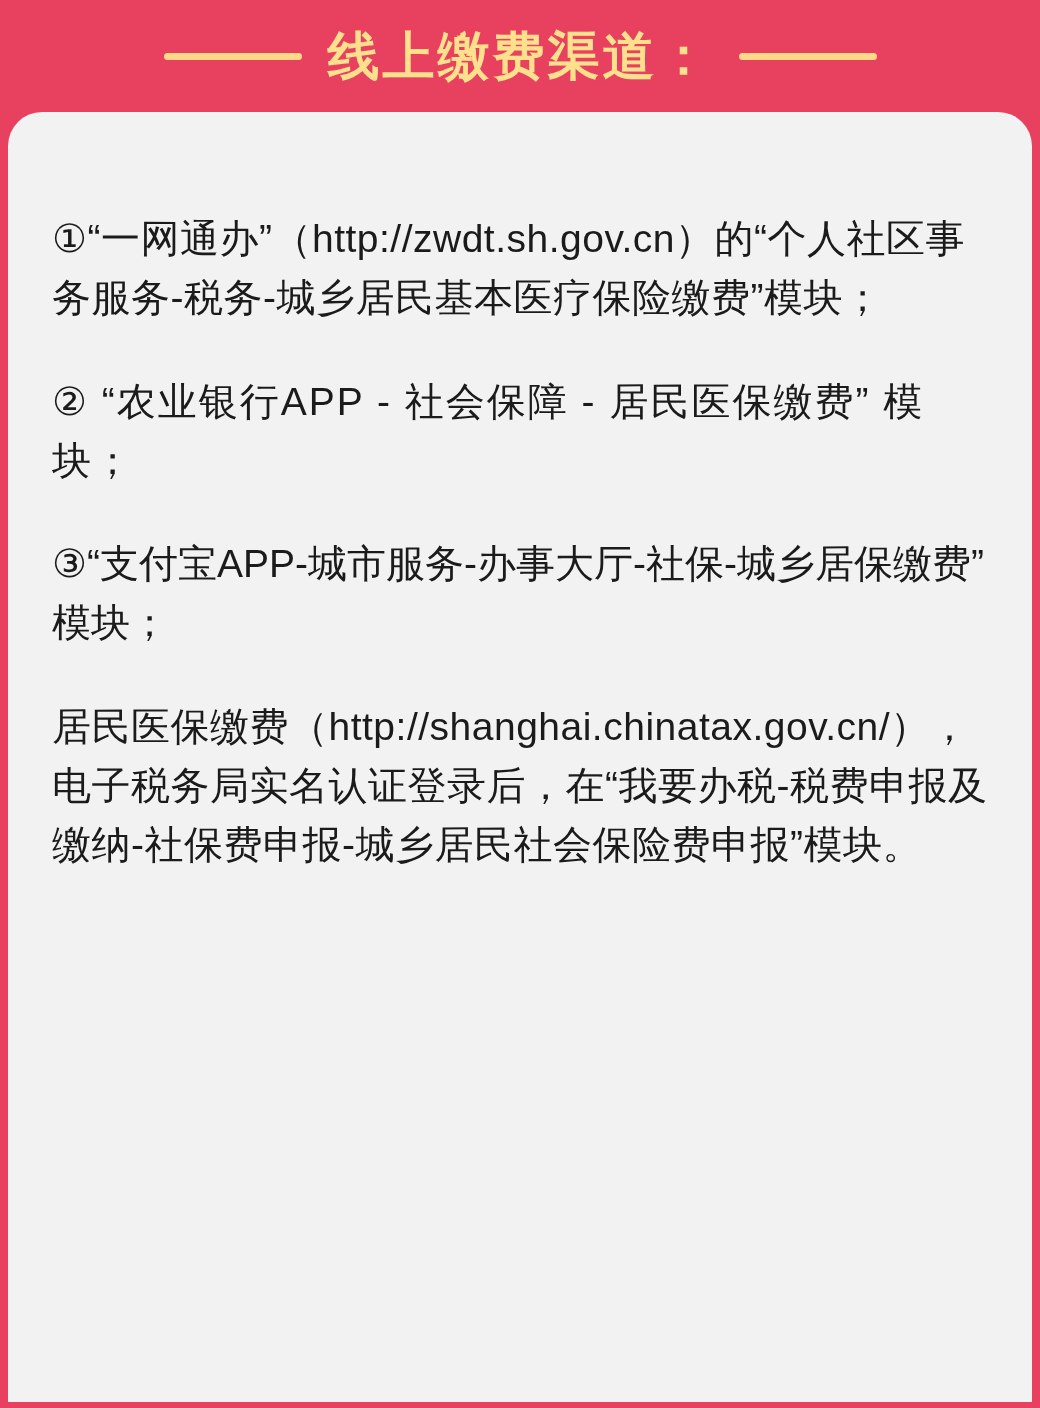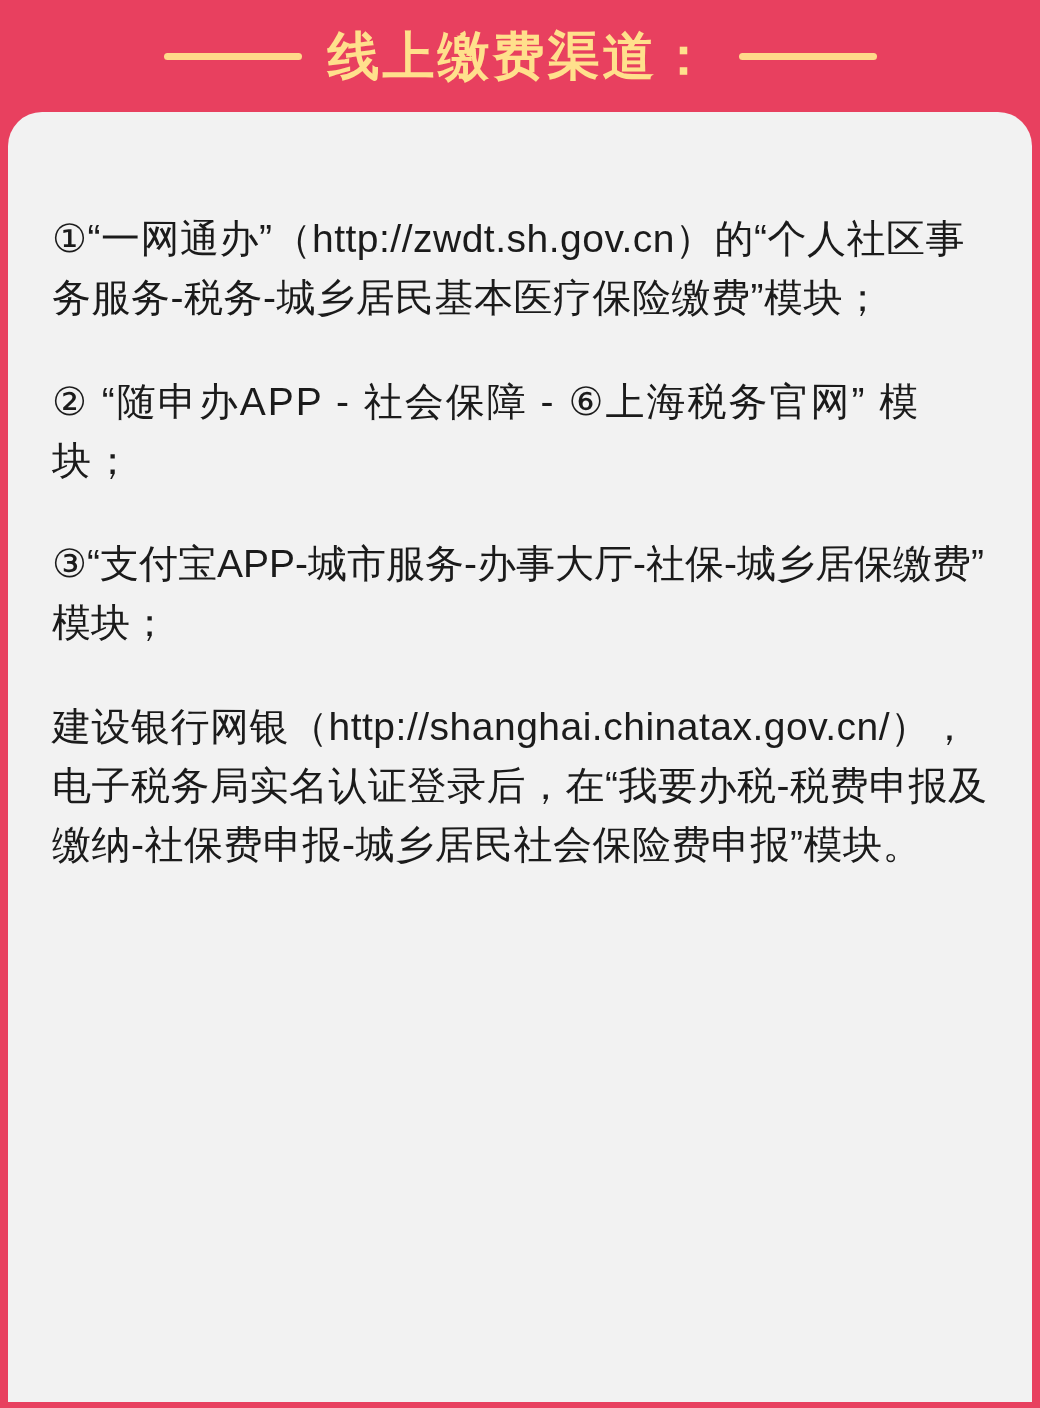--- a/index.html
+++ b/index.html
@@ -75,18 +75,18 @@
 <div class="poster">
 
   <div class="header">
     <span class="rule"></span>
     <span class="header-title">线上缴费渠道：</span>
     <span class="rule"></span>
   </div>
 
   <div class="card">
     <p class="item item-1">①“一网通办”（http://zwdt.sh.gov.cn）的“个人社区事务服务-税务-城乡居民基本医疗保险缴费”模块；</p>
-    <p class="item item-2">② “随申办APP - 社会保障 - ⑥上海税务官网” 模块；</p>
+    <p class="item item-2">② “农业银行APP - 社会保障 - 居民医保缴费” 模块；</p>
     <p class="item item-3">③“支付宝APP-城市服务-办事大厅-社保-城乡居保缴费”模块；</p>
-    <p class="item item-6">建设银行网银（http://shanghai.chinatax.gov.cn/），电子税务局实名认证登录后，在“我要办税-税费申报及缴纳-社保费申报-城乡居民社会保险费申报”模块。</p>
+    <p class="item item-6">居民医保缴费（http://shanghai.chinatax.gov.cn/），电子税务局实名认证登录后，在“我要办税-税费申报及缴纳-社保费申报-城乡居民社会保险费申报”模块。</p>
   </div>
 
 </div>
 
 </body></html>

